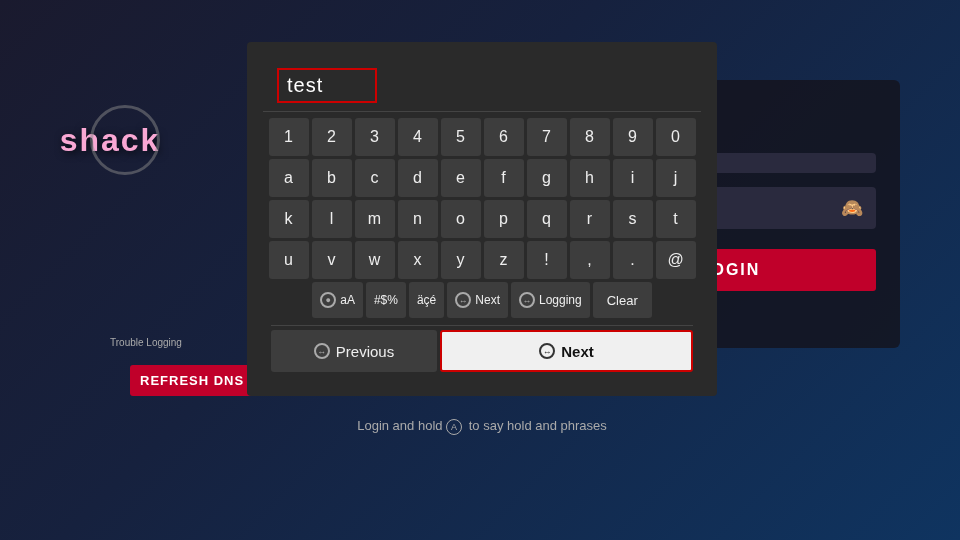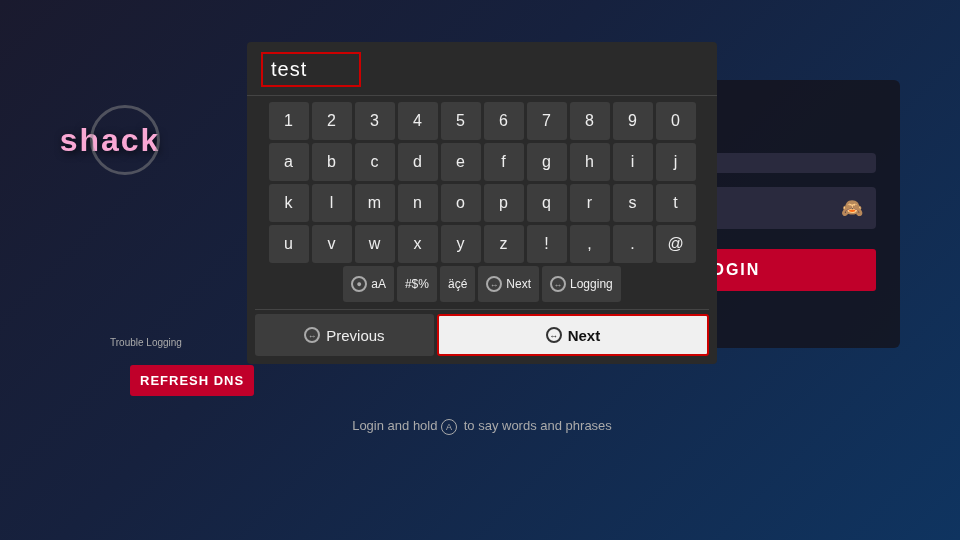--- a/index.html
+++ b/index.html
@@ -143,21 +143,21 @@
     }
 
     
     .keyboard-overlay {
       position: absolute;
       left: 247px;
       top: 42px;
       width: 470px;
       background: #2a2a2a;
       border-radius: 4px;
-      padding: 0;
+      padding: 16px;
       z-index: 100;
     }
 
     .kb-input-row {
       padding: 10px 14px 8px 14px;
       border-bottom: 1px solid #444;
     }
 
     .kb-input-box {
       display: inline-block;
@@ -407,20 +407,23 @@
         <span>äçé</span>
       </button>
       <button class="kb-special-btn">
         <span class="btn-circle-icon">↔</span>
         <span>Next</span>
       </button>
       <button class="kb-special-btn">
         <span class="btn-circle-icon">↔</span>
         <span>Logging</span>
       </button>
+      <button class="kb-special-btn clear-btn">
+        <span>Clear</span>
+      </button>
     </div>
 
   </div>
 
   <div class="divider-line"></div>
 
   <div class="kb-nav-row">
     <button class="prev-btn">
       <span class="btn-circle-icon">↔</span>
       <span>Previous</span>
@@ -429,14 +432,14 @@
       <span class="btn-circle-icon" style="border-color:#333; color:#333;">↔</span>
       <span>Next</span>
     </button>
   </div>
 
 </div>
 
 <div class="hint-text">
   <span>Login and hold </span>
   <span class="hint-circle">A</span>
-  <span> to say words and phrases</span>
+  <span> to say hold and phrases</span>
 </div>
 
 </body></html>

